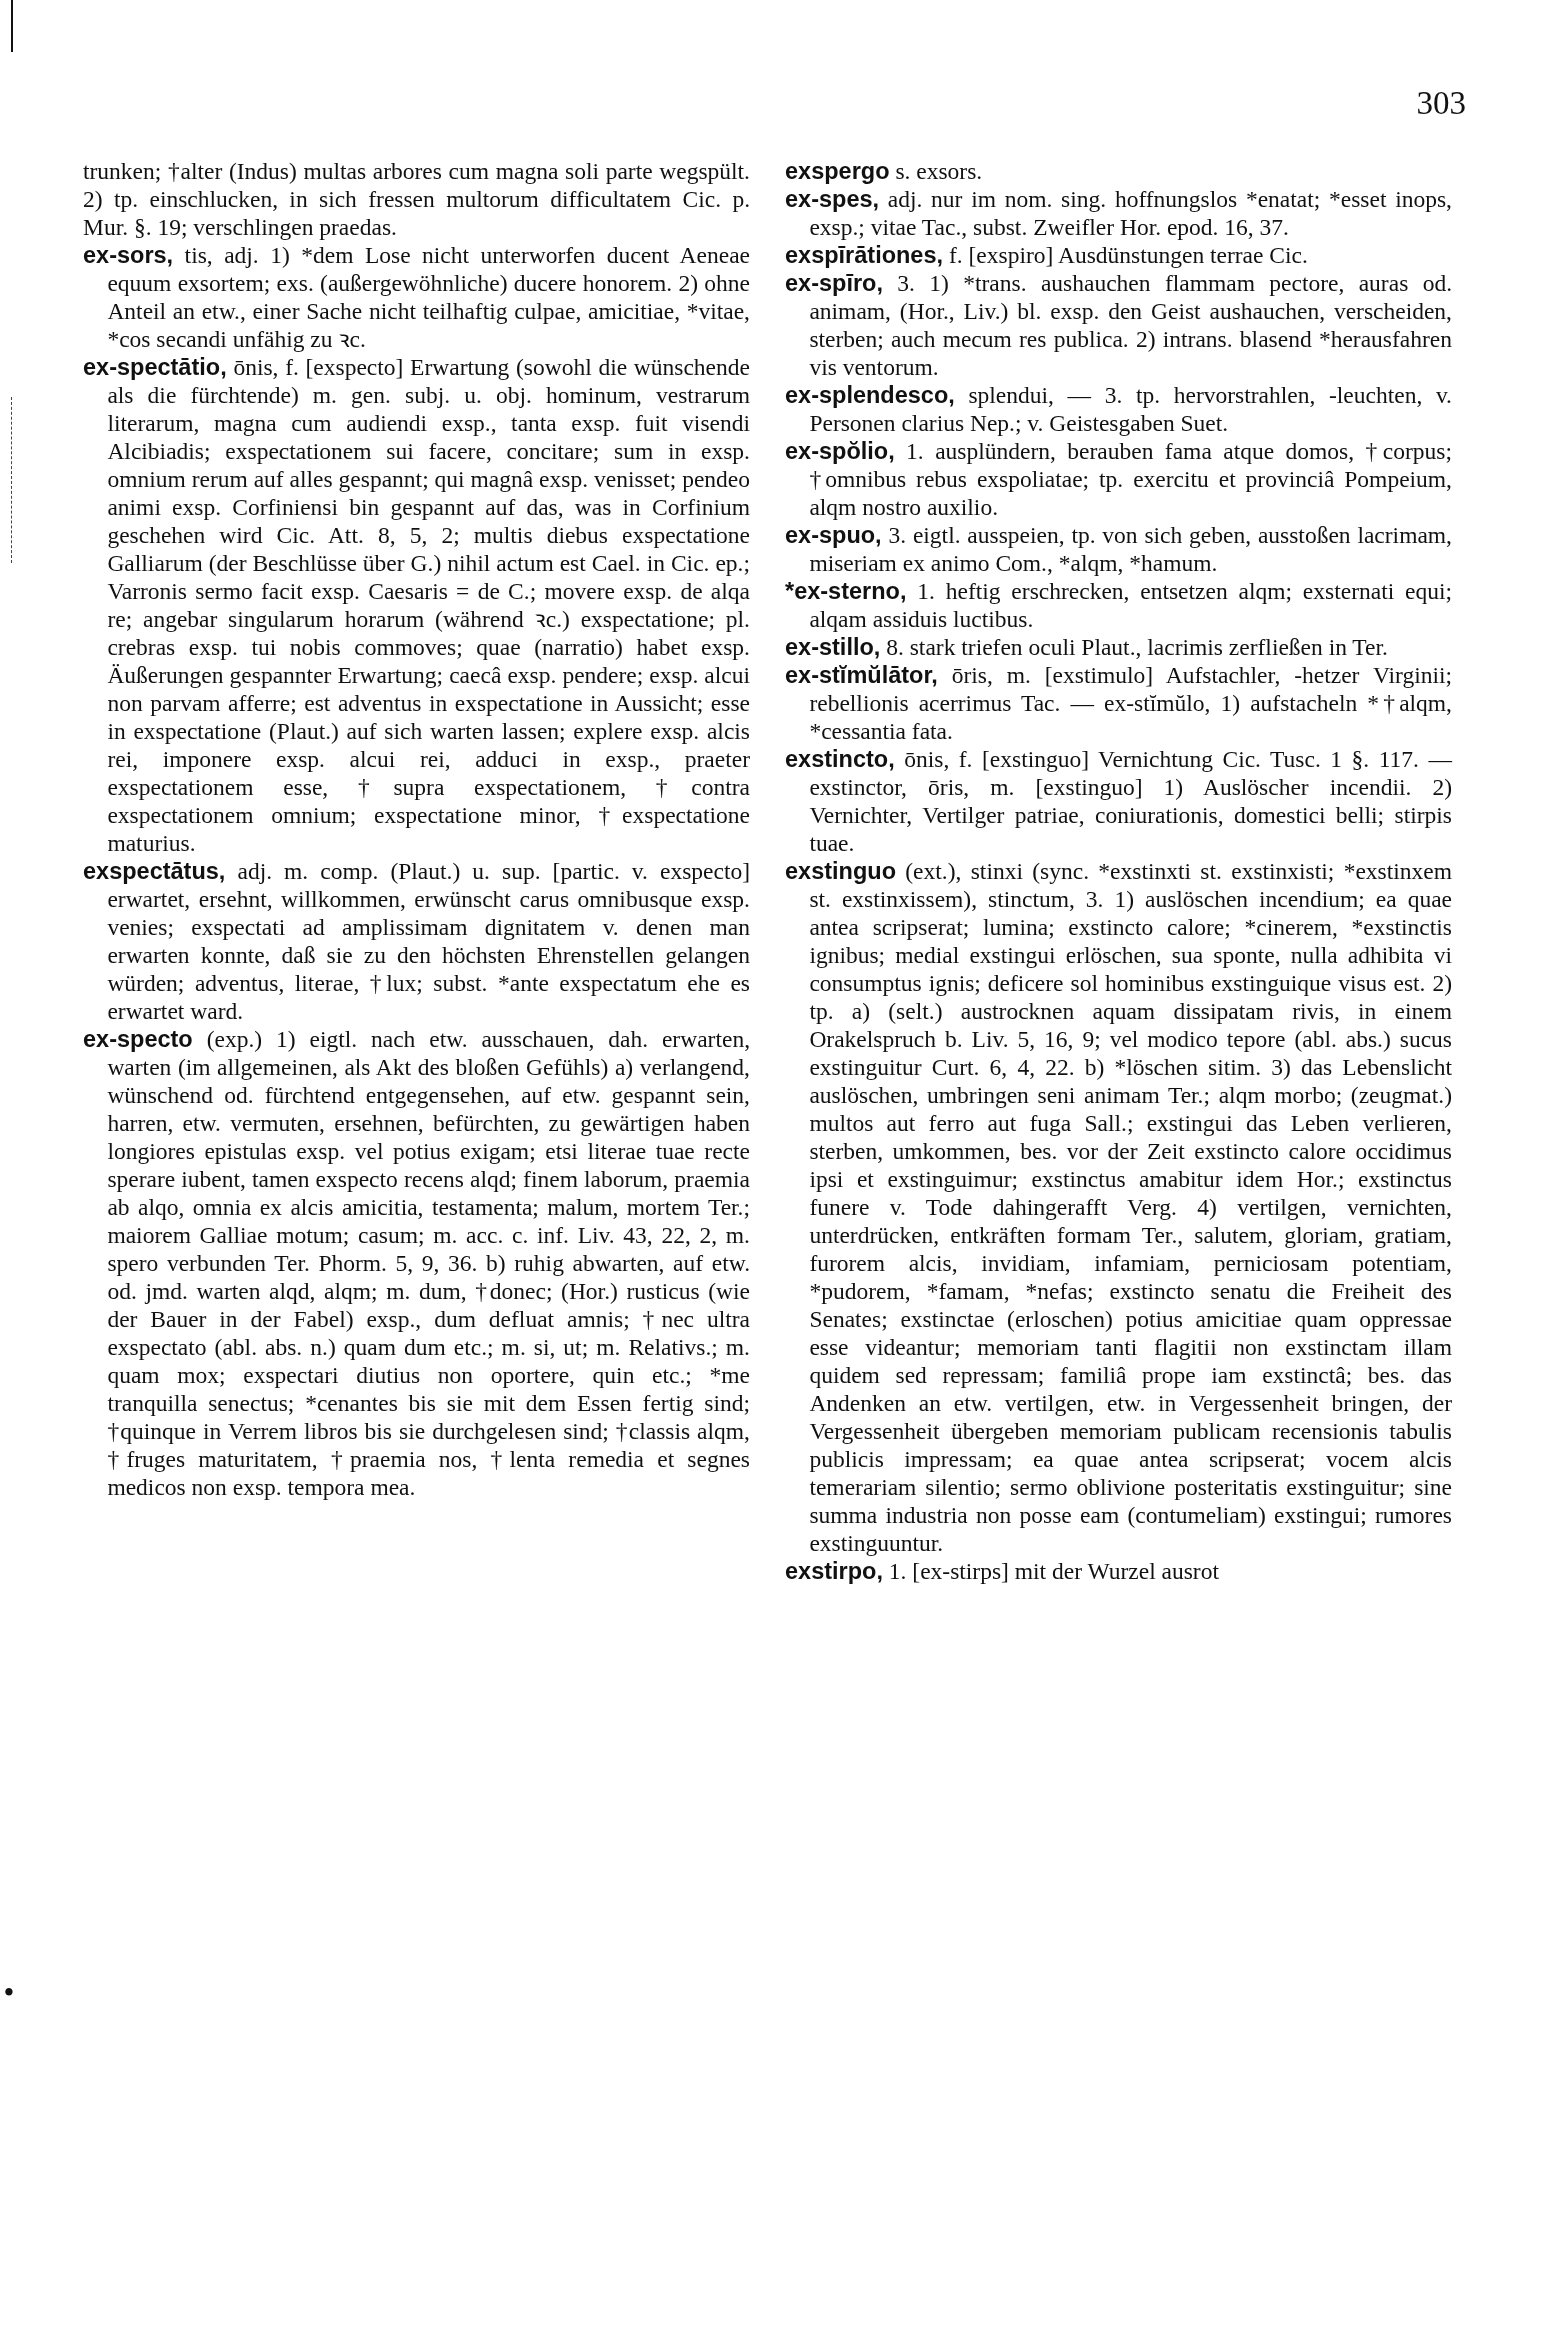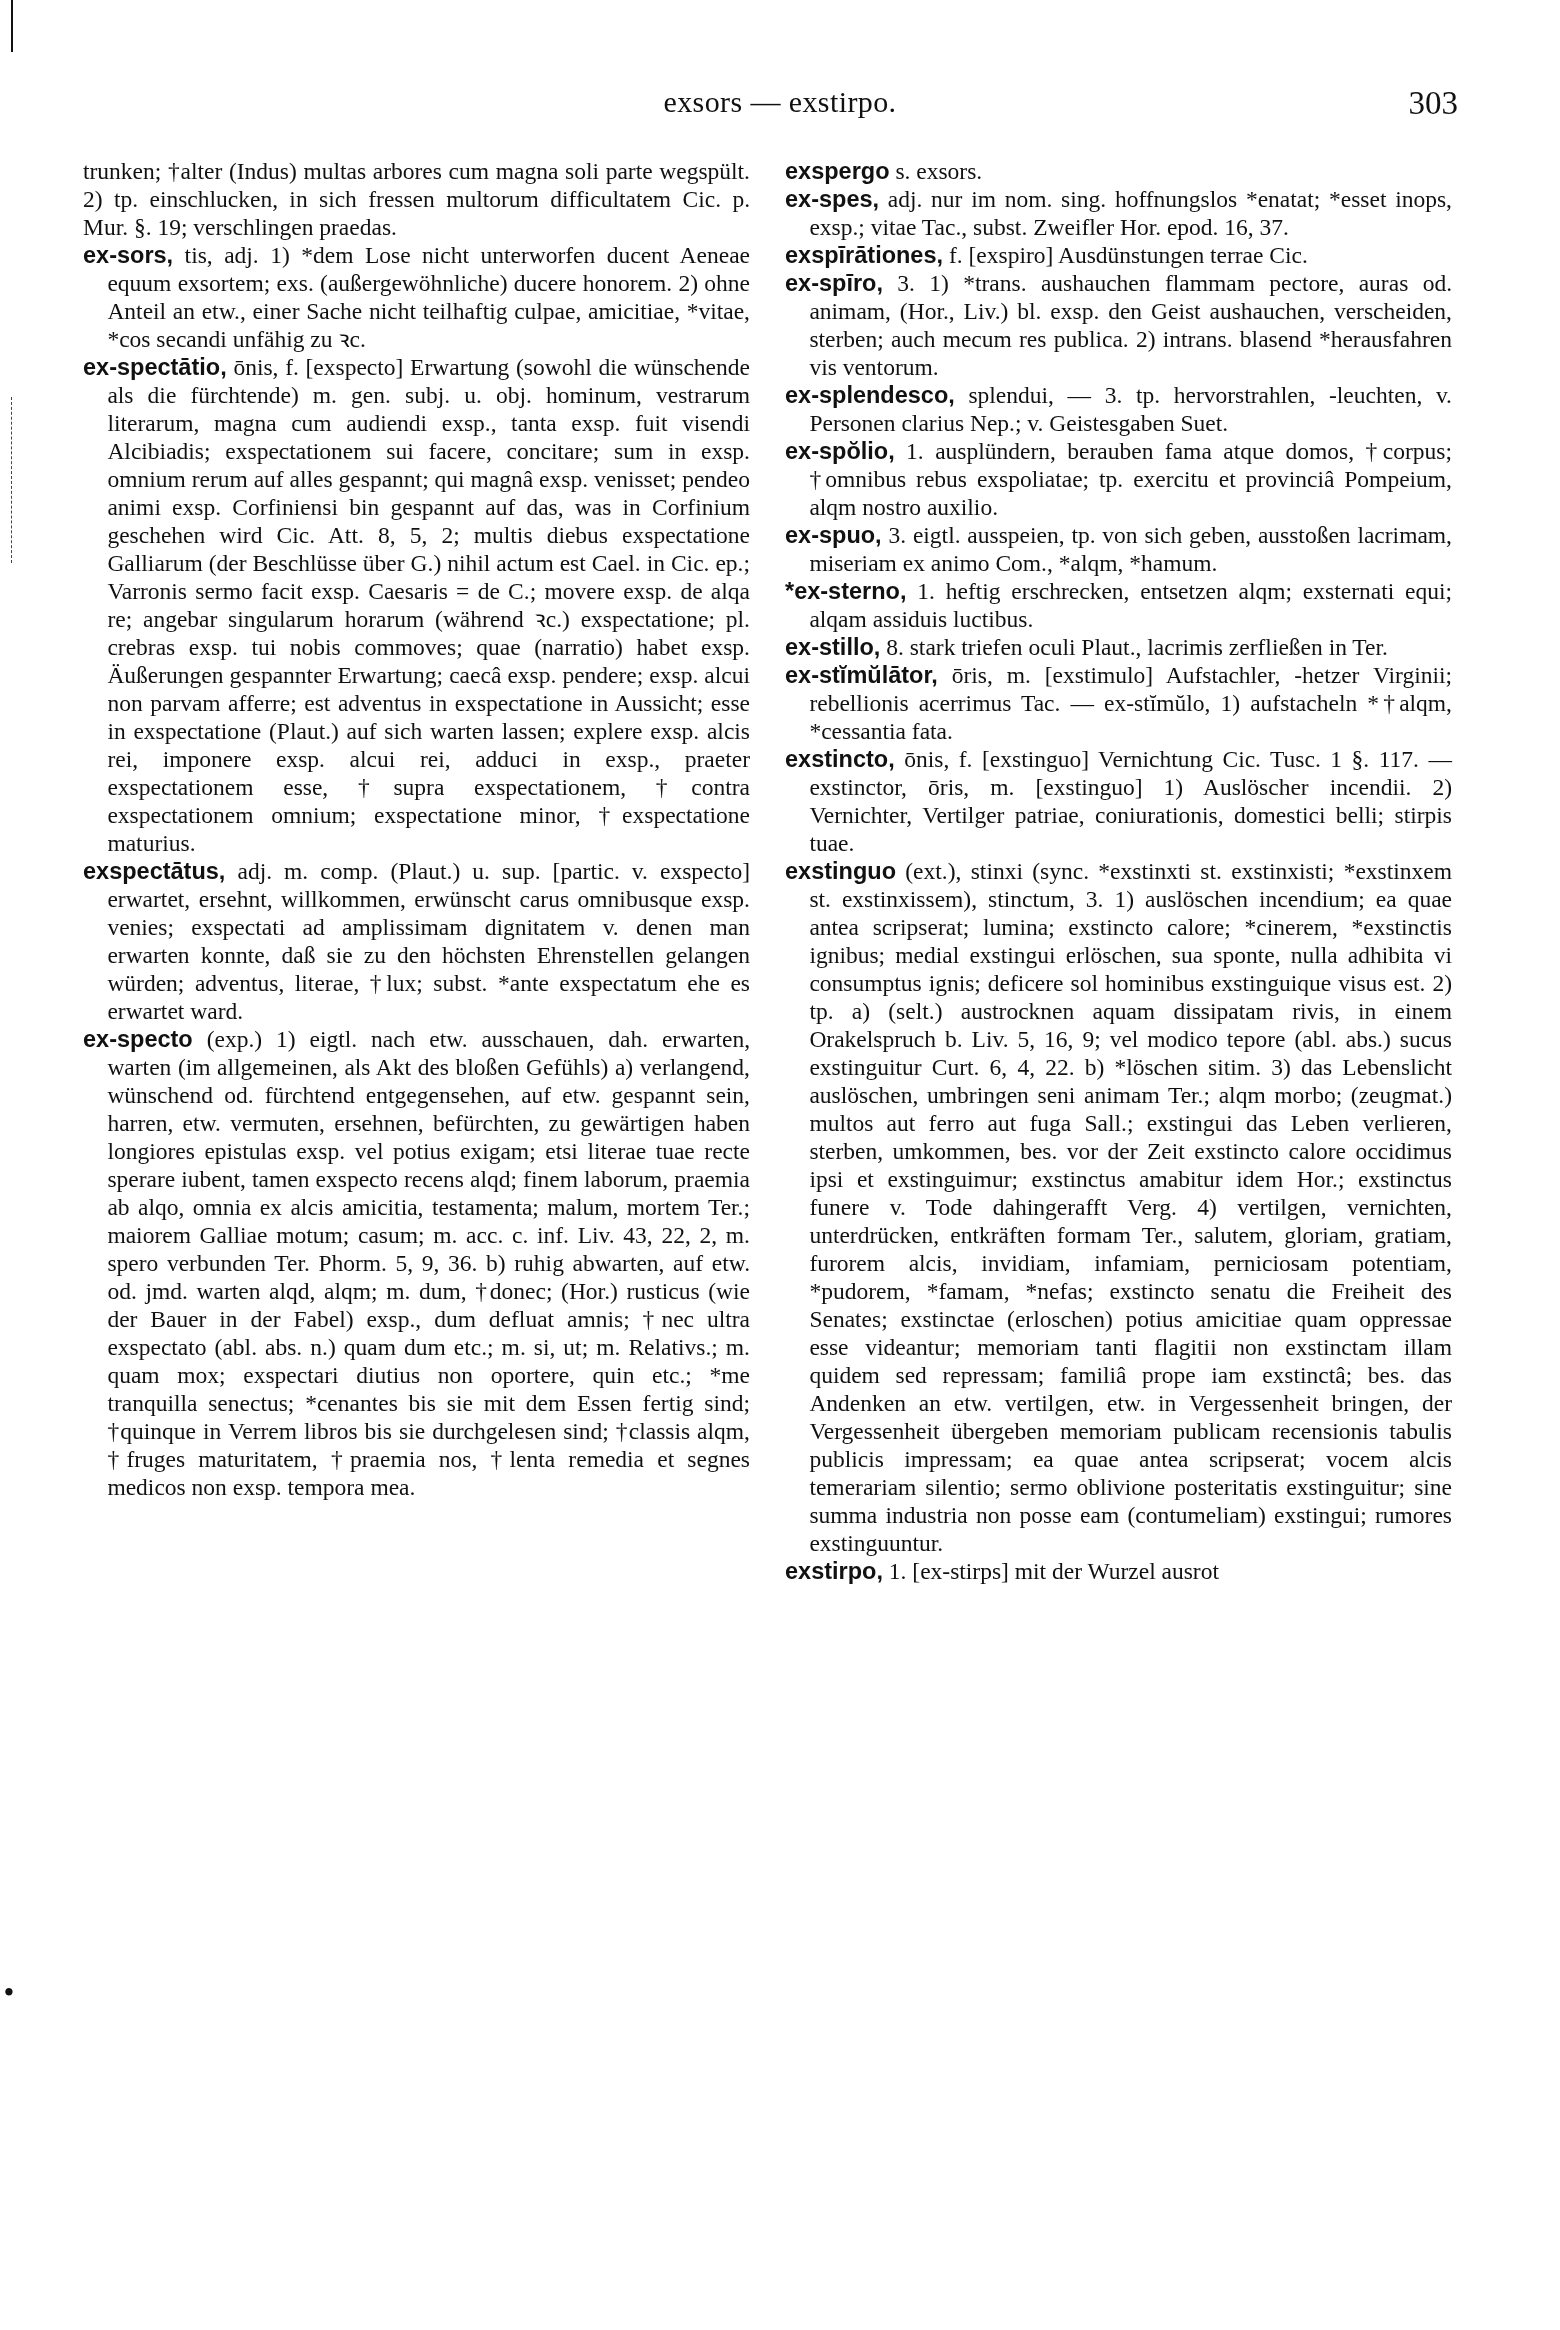--- a/index.html
+++ b/index.html
@@ -2,36 +2,35 @@
 <html style="font-size:14px"><head>
 <meta charset="utf-8">
 <style>
   html, body { margin:0; padding:0; background:#ffffff; }
   body { width:1560px; height:2330px; position:relative; overflow:hidden; color:#111; font-family:"Liberation Serif", serif; }
   .edge-line { position:absolute; left:10.5px; top:0; width:2.6px; height:52px; background:#111; }
   .margin-marks { position:absolute; left:10.5px; top:397px; width:2.6px; height:166px; border-left:1.7px dashed #444; }
   .margin-dot { position:absolute; left:3.5px; top:1977px; font-size:31px; line-height:1; }
   .header { position:absolute; top:85px; left:0; width:1560px; height:44px; }
   .header .title { position:absolute; left:0; width:1560px; text-align:center; font-size:30px; letter-spacing:0.4px; }
-  .header .pageno { position:absolute; right:102px; font-size:33px; }
+  .header .pageno { position:absolute; right:94px; font-size:33px; }
   .col { position:absolute; top:157px; width:667px; font-size:23.5px; line-height:28px; text-align:justify; }
   .col.left { left:83px; }
   .col.right { left:785px; }
   .entry { margin:0; padding-left:24.4px; text-indent:-24.4px; }
   .hw { font-weight:bold; font-family:Liberation Sans, sans-serif; }
 </style>
 </head>
 <body>
 
 <div class="edge-line"></div>
 <div class="margin-marks"></div>
 <div class="margin-dot">•</div>
 
 <div class="header">
-  <div class="title">exsors — exstirpo.</div>
   <div class="pageno">303</div>
 </div>
 
 <div class="col left">
   <p class="entry" style="padding-left:0;text-indent:0;"><span class="hw"></span> <span>trunken; †alter (Indus) multas arbores cum magna soli parte wegspült. 2) tp. einschlucken, in sich fressen multorum difficultatem Cic. p. Mur. §. 19; verschlingen praedas.</span></p>
   <p class="entry"><span class="hw">ex-sors,</span> <span>tis, adj. 1) *dem Lose nicht unterworfen ducent Aeneae equum exsortem; exs. (außergewöhnliche) ducere honorem. 2) ohne Anteil an etw., einer Sache nicht teilhaftig culpae, amicitiae, *vitae, *cos secandi unfähig zu ꝛc.</span></p>
   <p class="entry"><span class="hw">ex-spectātio,</span> <span>ōnis, f. [exspecto] Erwartung (sowohl die wünschende als die fürchtende) m. gen. subj. u. obj. hominum, vestrarum literarum, magna cum audiendi exsp., tanta exsp. fuit visendi Alcibiadis; exspectationem sui facere, concitare; sum in exsp. omnium rerum auf alles gespannt; qui magnâ exsp. venisset; pendeo animi exsp. Corfiniensi bin gespannt auf das, was in Corfinium geschehen wird Cic. Att. 8, 5, 2; multis diebus exspectatione Galliarum (der Beschlüsse über G.) nihil actum est Cael. in Cic. ep.; Varronis sermo facit exsp. Caesaris = de C.; movere exsp. de alqa re; angebar singularum horarum (während ꝛc.) exspectatione; pl. crebras exsp. tui nobis commoves; quae (narratio) habet exsp. Äußerungen gespannter Erwartung; caecâ exsp. pendere; exsp. alcui non parvam afferre; est adventus in exspectatione in Aussicht; esse in exspectatione (Plaut.) auf sich warten lassen; explere exsp. alcis rei, imponere exsp. alcui rei, adduci in exsp., praeter exspectationem esse, †supra exspectationem, †contra exspectationem omnium; exspectatione minor, †exspectatione maturius.</span></p>
   <p class="entry"><span class="hw">exspectātus,</span> <span>adj. m. comp. (Plaut.) u. sup. [partic. v. exspecto] erwartet, ersehnt, willkommen, erwünscht carus omnibusque exsp. venies; exspectati ad amplissimam dignitatem v. denen man erwarten konnte, daß sie zu den höchsten Ehrenstellen gelangen würden; adventus, literae, †lux; subst. *ante exspectatum ehe es erwartet ward.</span></p>
   <p class="entry"><span class="hw">ex-specto</span> <span>(exp.) 1) eigtl. nach etw. ausschauen, dah. erwarten, warten (im allgemeinen, als Akt des bloßen Gefühls) a) verlangend, wünschend od. fürchtend entgegensehen, auf etw. gespannt sein, harren, etw. vermuten, ersehnen, befürchten, zu gewärtigen haben longiores epistulas exsp. vel potius exigam; etsi literae tuae recte sperare iubent, tamen exspecto recens alqd; finem laborum, praemia ab alqo, omnia ex alcis amicitia, testamenta; malum, mortem Ter.; maiorem Galliae motum; casum; m. acc. c. inf. Liv. 43, 22, 2, m. spero verbunden Ter. Phorm. 5, 9, 36. b) ruhig abwarten, auf etw. od. jmd. warten alqd, alqm; m. dum, †donec; (Hor.) rusticus (wie der Bauer in der Fabel) exsp., dum defluat amnis; †nec ultra exspectato (abl. abs. n.) quam dum etc.; m. si, ut; m. Relativs.; m. quam mox; exspectari diutius non oportere, quin etc.; *me tranquilla senectus; *cenantes bis sie mit dem Essen fertig sind; †quinque in Verrem libros bis sie durchgelesen sind; †classis alqm, †fruges maturitatem, †praemia nos, †lenta remedia et segnes medicos non exsp. tempora mea.</span></p>
 </div>

